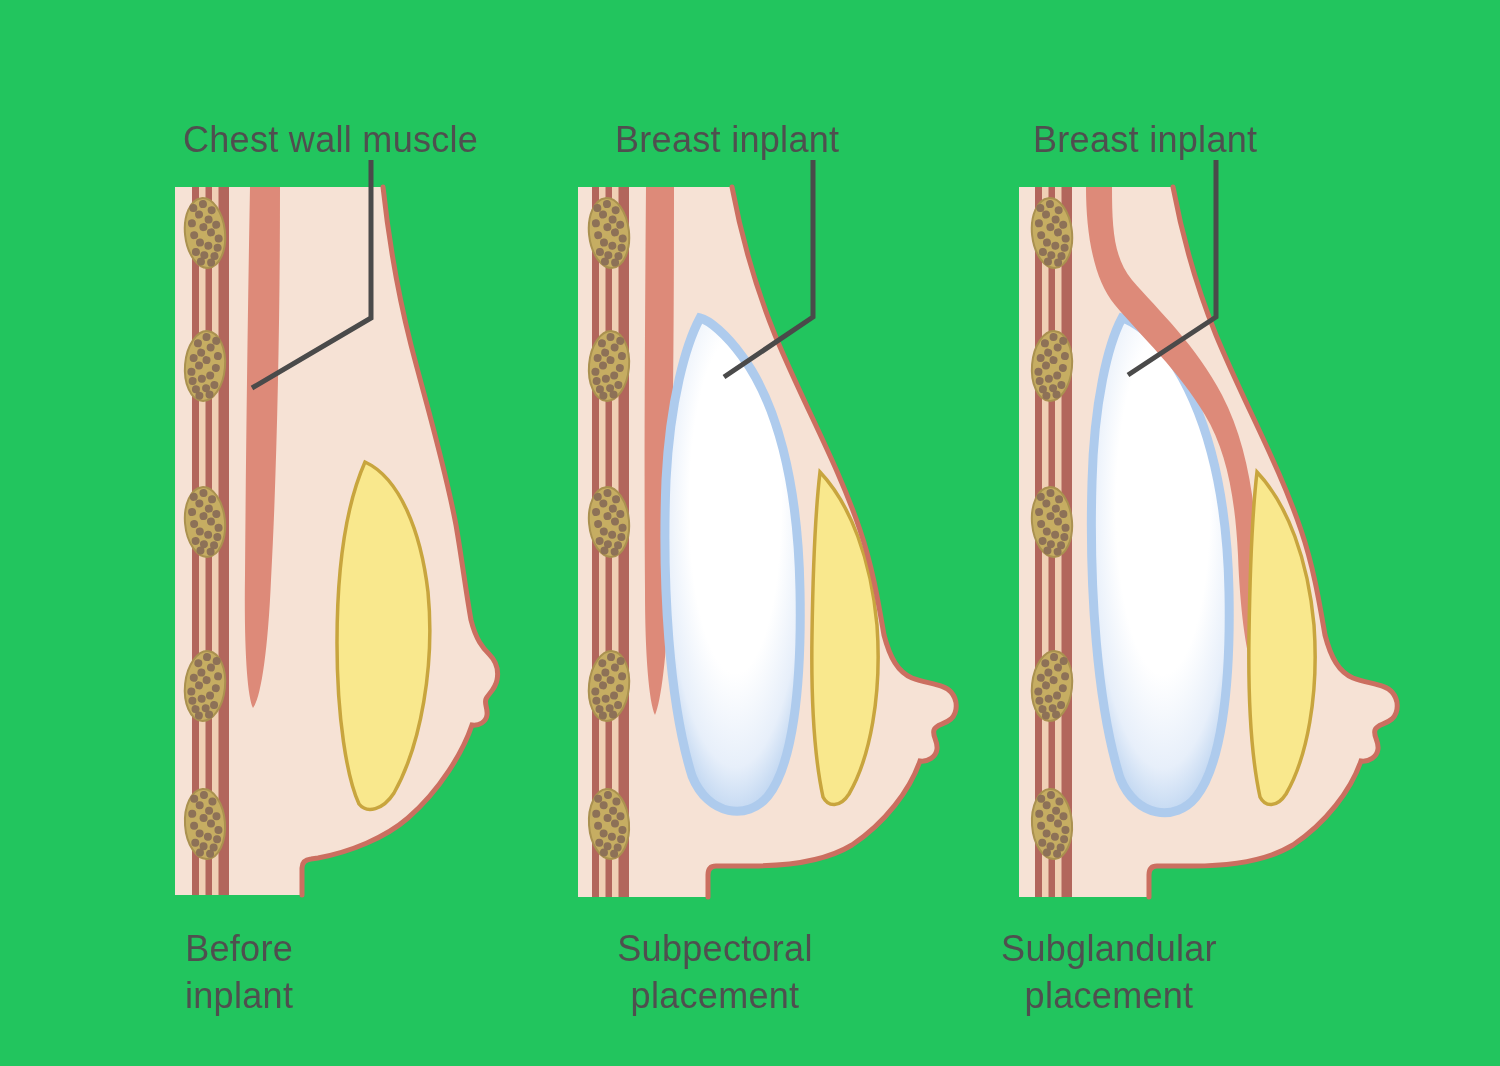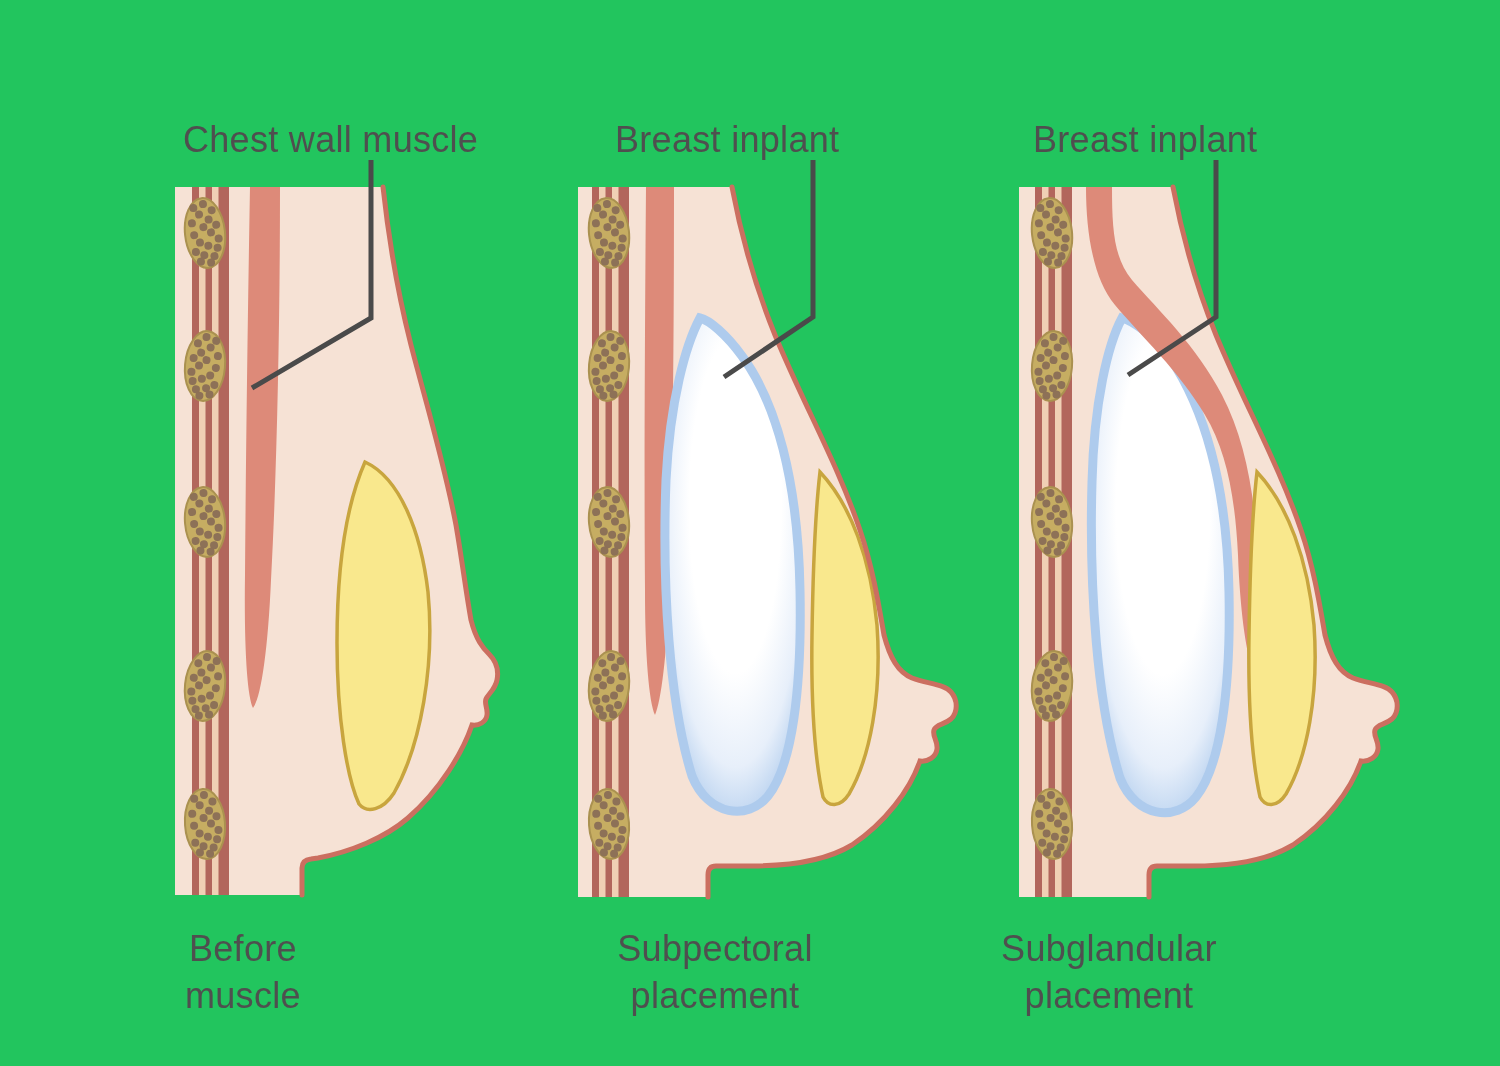--- a/index.html
+++ b/index.html
@@ -457,21 +457,21 @@
     <polyline fill="none" stroke-width="5" points="1216,160 1216,317 1128,375" stroke="#4a4a4a"></polyline>
   </g>
 </svg>
 
 <div class="label" style="left:183px;top:120px">Chest wall muscle</div>
 <div class="label" style="left:615px;top:120px">Breast inplant</div>
 <div class="label" style="left:1033px;top:120px">Breast inplant</div>
 
 <div class="caption" style="left:185px;top:925px">
   <div>Before</div>
-  <div>muscle</div>
+  <div>inplant</div>
 </div>
 <div class="caption centered" style="left:560px;top:925px;width:310px">
   <div>Subpectoral</div>
   <div>placement</div>
 </div>
 <div class="caption centered" style="left:954px;top:925px;width:310px">
   <div>Subglandular</div>
   <div>placement</div>
 </div>
 

